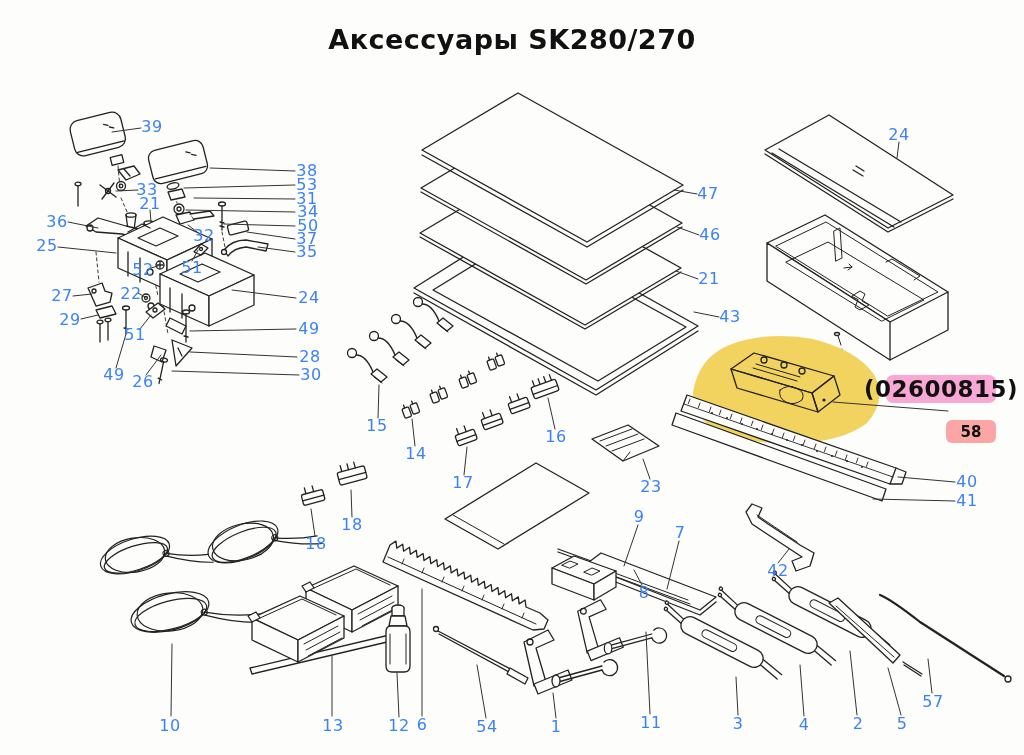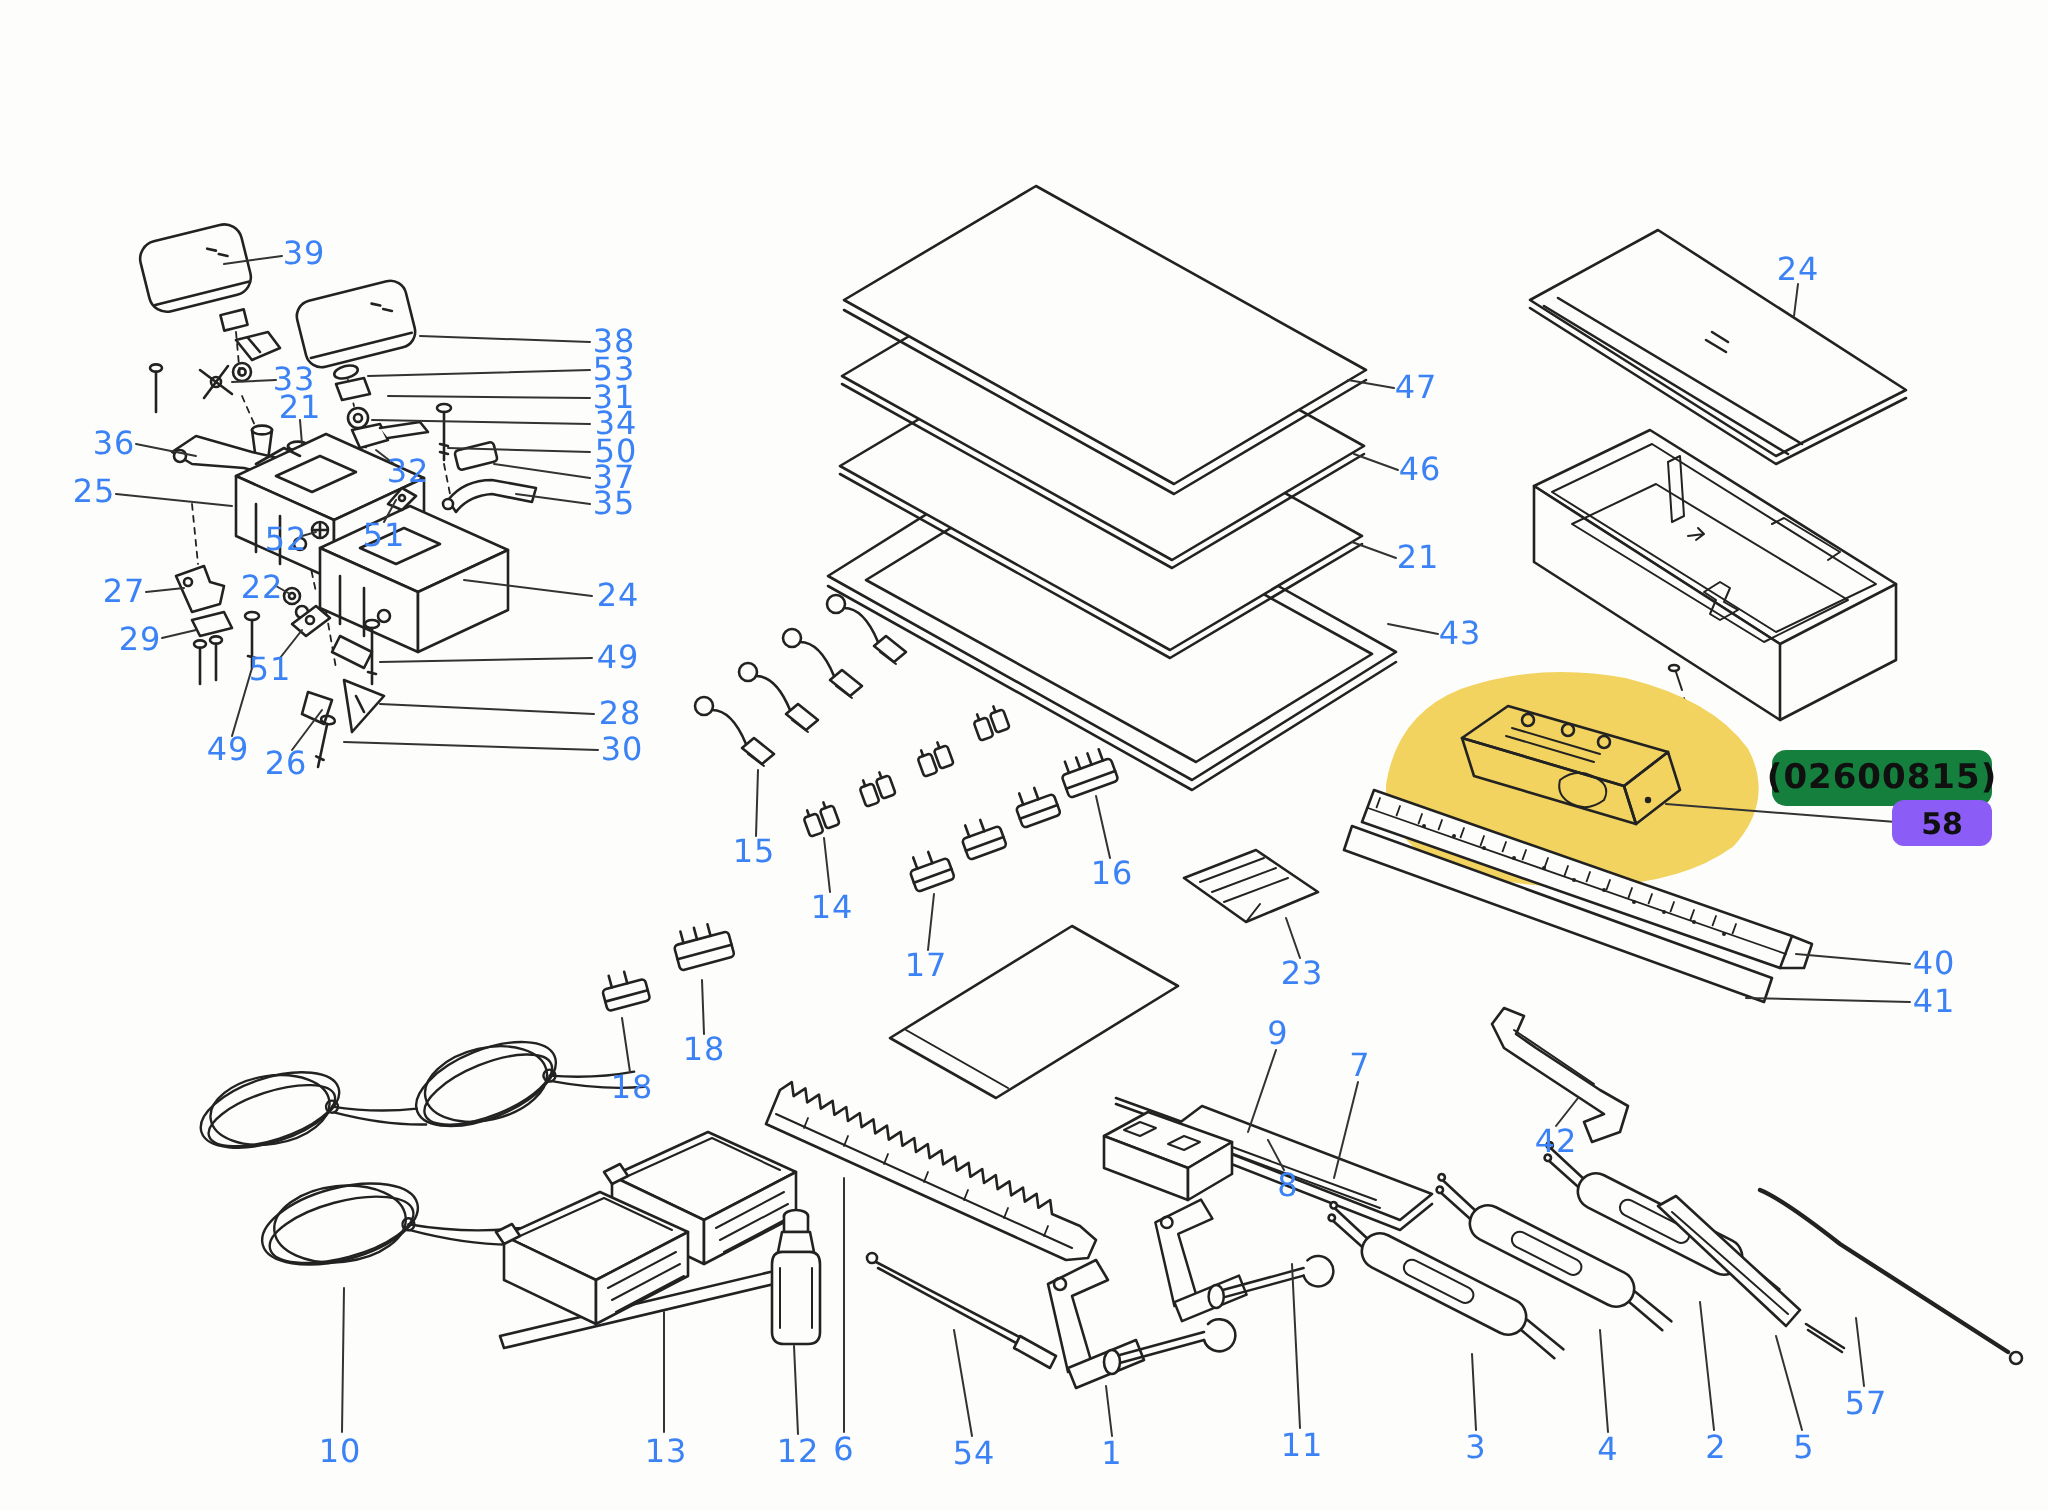--- a/index.html
+++ b/index.html
@@ -4,30 +4,31 @@
 <style>
   html,body{margin:0;padding:0;background:#e8e8e8;}
   #stage{position:relative;width:1024px;height:755px;background:#fdfdfb;overflow:hidden;
          font-family:"DejaVu Sans","Liberation Sans",sans-serif;}
   .title{position:absolute;left:0;right:0;top:24px;text-align:center;
          font-size:27px;font-weight:bold;color:#111;letter-spacing:.5px;}
   svg{position:absolute;left:0;top:0;}
   .plabel{position:absolute;transform:translate(-50%,-50%);font-size:16px;color:#3b82f6;
           letter-spacing:.5px;white-space:nowrap;line-height:1;}
   .code-box{position:absolute;left:886px;top:375px;width:110px;height:28px;
-            background:#15803d;border-radius:7px;display:flex;align-items:center;justify-content:center;
-            font-size:17px;font-weight:bold;color:#101010;letter-spacing:.5px;}
-  .code-tab{position:absolute;left:946px;top:400px;width:50px;height:23px;
-            background:#8b5cf6;border-radius:6px;display:flex;align-items:center;justify-content:center;
+            background:#f9a8d4;border-radius:7px;display:flex;align-items:center;justify-content:center;
+            font-size:23px;font-weight:bold;color:#101010;letter-spacing:.5px;}
+  .code-tab{position:absolute;left:946px;top:420px;width:50px;height:23px;
+            background:#fca5a5;border-radius:6px;display:flex;align-items:center;justify-content:center;
             font-size:15px;font-weight:bold;color:#101010;}
 </style>
 </head>
 <body>
 
 <div id="stage">
+  <div class="title">Аксессуары SK280/270</div>
 
   <svg width="1024" height="755" viewBox="0 0 1024 755">
     <g stroke="#222" fill="none" stroke-width="1.3" stroke-linejoin="round" stroke-linecap="round">
 
       <g stroke-width=".9" stroke-dasharray="3,3">
         <line x1="118" y1="166" x2="120" y2="188"></line>
           <line x1="121" y1="198" x2="128" y2="214"></line>
         <line x1="132" y1="236" x2="136" y2="256"></line>
           <line x1="150" y1="244" x2="154" y2="262"></line>
         <line x1="174" y1="190" x2="177" y2="203"></line>

